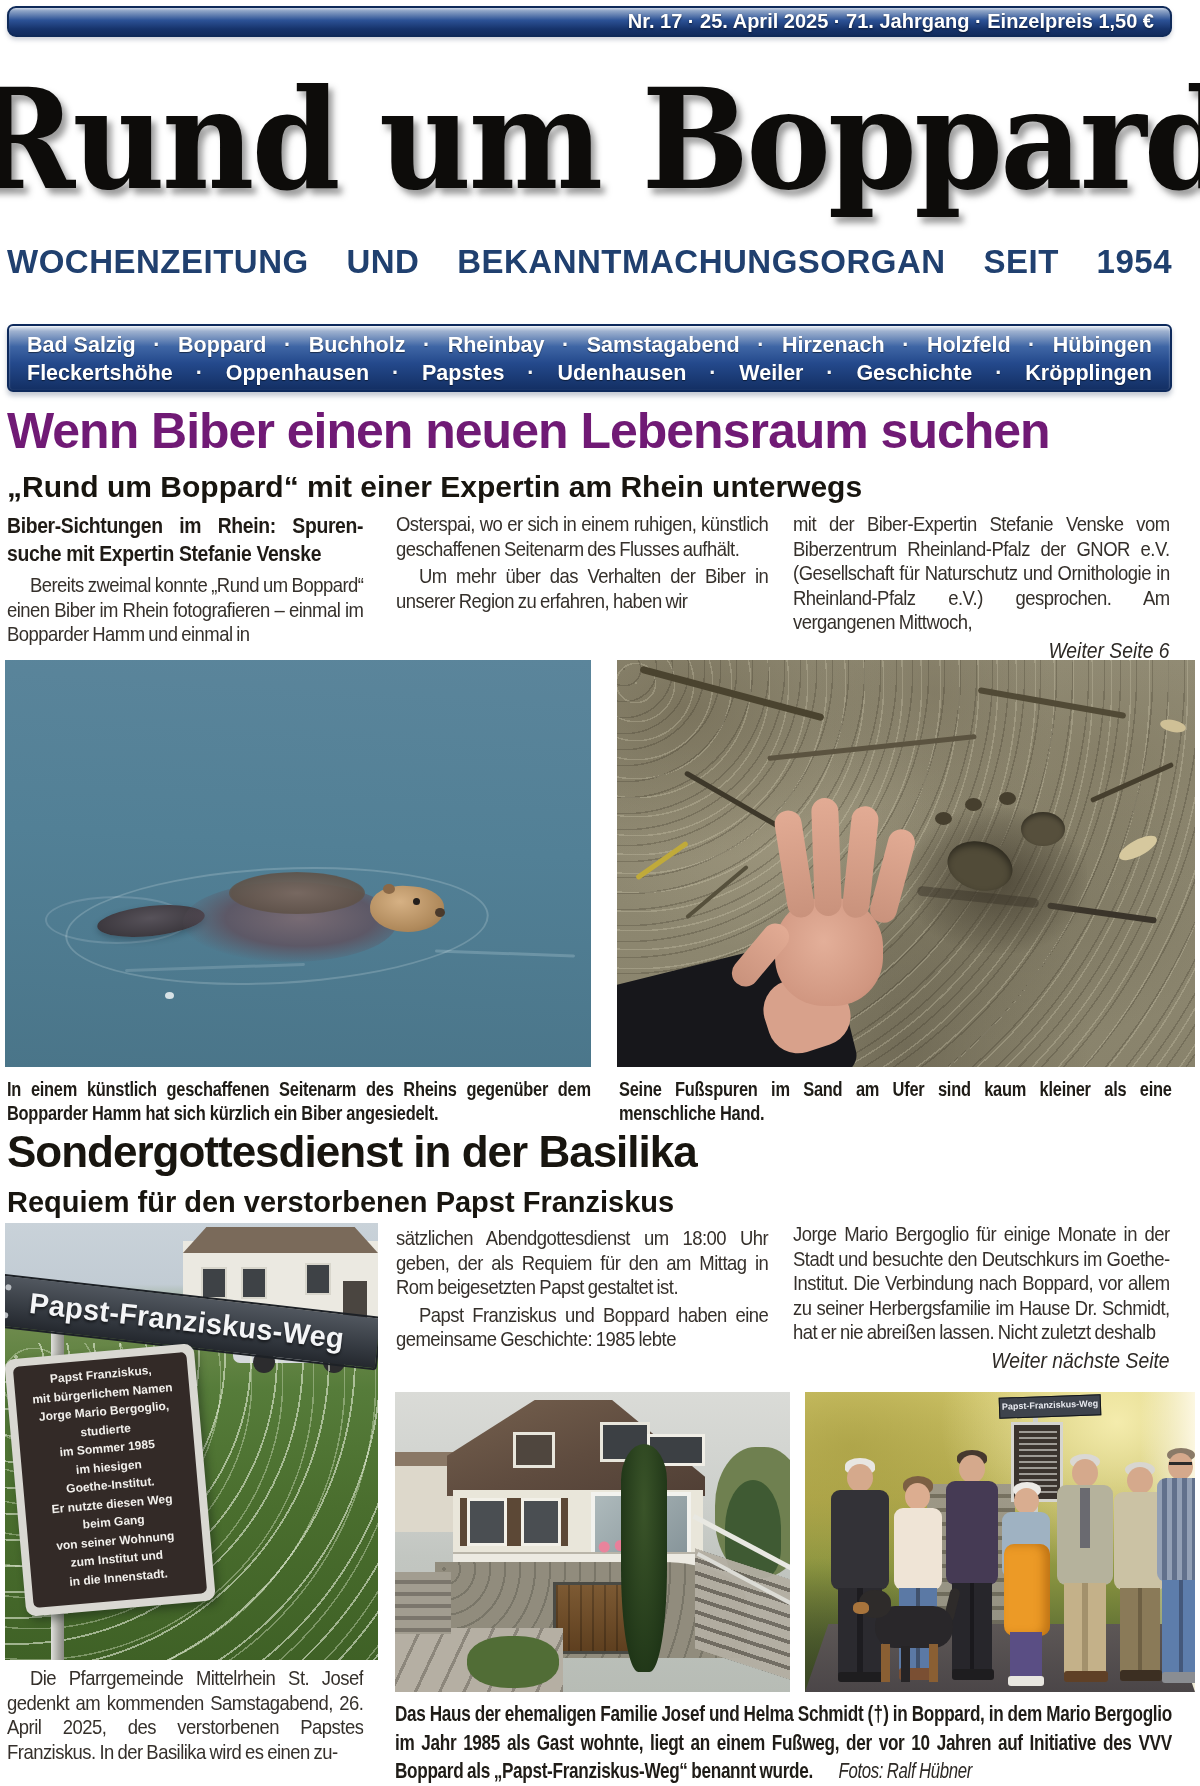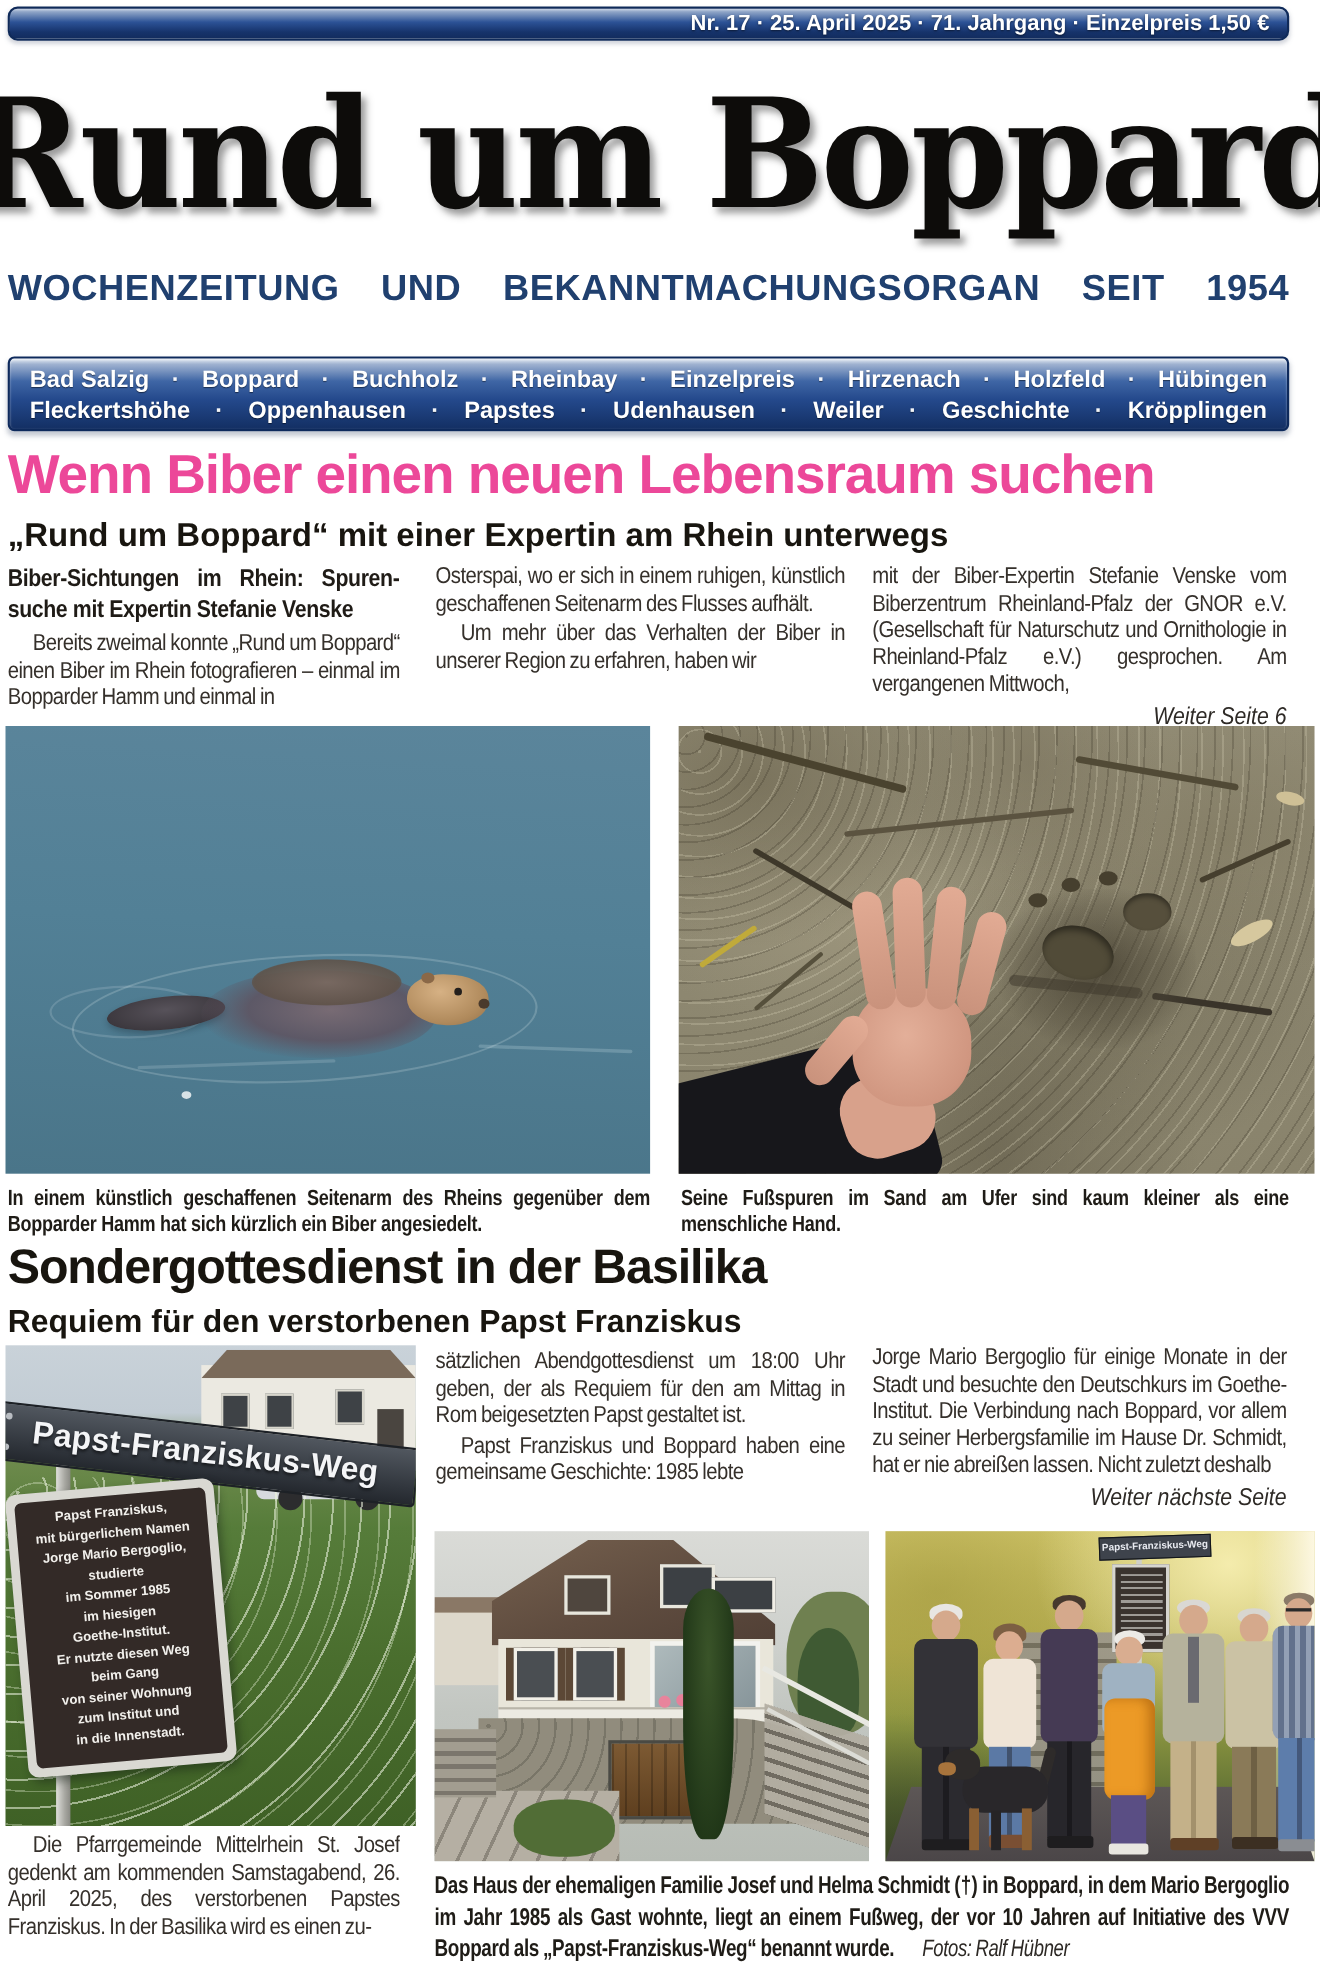--- a/index.html
+++ b/index.html
@@ -28,21 +28,21 @@
   #navbar{left:7px;top:324px;width:1165px;height:68px;border-radius:6px;box-sizing:border-box;
     background:linear-gradient(180deg,#e6ecf4 0%,#9fb2d0 8%,#3f66a5 32%,#24498c 58%,#132f63 100%);
     border:2px solid #0e2a5c;box-shadow:0 4px 5px rgba(125,135,155,.45), inset 0 1px 2px rgba(255,255,255,.55);
     padding:5px 18px 3px;}
   .nav-row{display:flex;justify-content:space-between;align-items:center;height:28px;
     color:#ffffff;font-weight:bold;font-size:21.5px;text-shadow:0 1px 1px rgba(0,0,0,.5);}
   .nav-row .sep{font-weight:bold;opacity:.95;}
 
   
   #headline1{left:7px;top:402px;width:1165px;font-weight:bold;font-size:50px;line-height:58px;
-    color:#ec4899;letter-spacing:-1px;}
+    color:#701a75;letter-spacing:-1px;}
   #subhead1{left:7px;top:468px;width:1165px;font-weight:bold;font-size:30px;line-height:38px;color:#18150f;}
   #headline2{left:7px;top:1126px;width:1165px;font-weight:bold;font-size:44px;line-height:52px;
     color:#18150f;letter-spacing:-1px;}
   #subhead2{left:7px;top:1184px;width:1165px;font-weight:bold;font-size:29px;line-height:36px;color:#18150f;}
 
   
   .bodycol{transform:scaleX(.88);transform-origin:0 0;}
   .bodycol p{margin:0 0 3px 0;font-size:21px;line-height:24.5px;text-align:justify;
     letter-spacing:-.6px;word-spacing:-1px;color:#35302b;}
   .bodycol p.indent{text-indent:26px;}
@@ -319,21 +319,21 @@
   <div id="navbar" class="abs">
     <div class="nav-row">
       <span>Bad Salzig</span>
         <span class="sep">·</span>
       <span>Boppard</span>
         <span class="sep">·</span>
       <span>Buchholz</span>
         <span class="sep">·</span>
       <span>Rheinbay</span>
         <span class="sep">·</span>
-      <span>Einzelpreis</span>
+      <span>Samstagabend</span>
         <span class="sep">·</span>
       <span>Hirzenach</span>
         <span class="sep">·</span>
       <span>Holzfeld</span>
         <span class="sep">·</span>
       <span>Hübingen</span>
     </div>
     <div class="nav-row">
       <span>Fleckertshöhe</span>
         <span class="sep">·</span>

